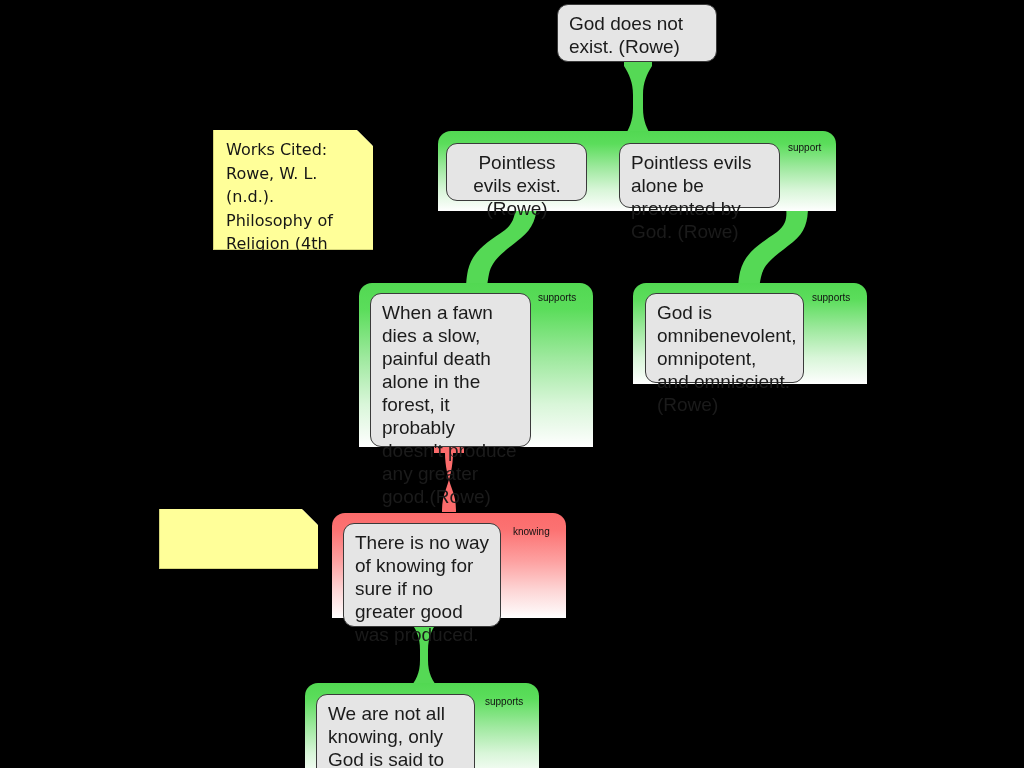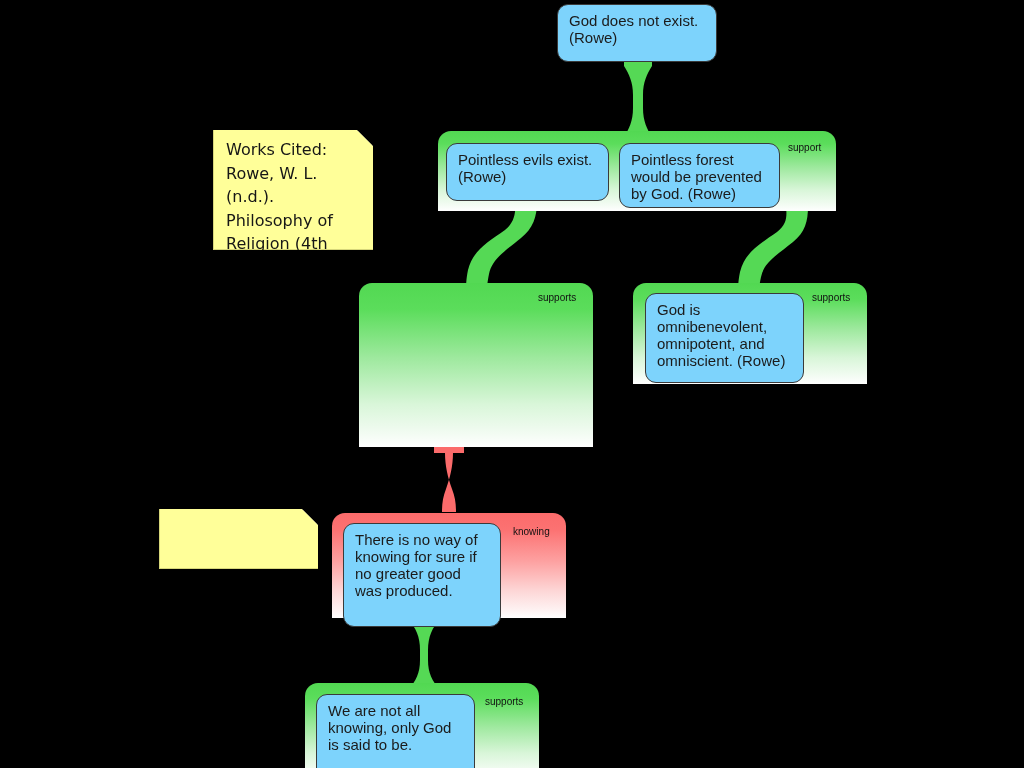--- a/index.html
+++ b/index.html
@@ -14,28 +14,28 @@
     position: relative;
     width: 1024px;
     height: 768px;
     background: #000000;
     font-family: "Liberation Sans", sans-serif;
   }
 
   
   .claim {
     position: absolute;
-    background: #7dd3fc;
+    background: #e5e5e5;
     border: 1.4px solid #3a3a3a;
     border-radius: 11px;
     box-sizing: border-box;
     color: #1b1b1b;
     font-family: "Liberation Sans", sans-serif;
-    font-size: 15px;
-    line-height: 17px;
+    font-size: 19px;
+    line-height: 23px;
     padding: 7px 10px 6px 11px;
     z-index: 6;
   }
 
   
   .relation {
     position: absolute;
     box-sizing: border-box;
     border-top-left-radius: 13px;
     border-top-right-radius: 13px;
@@ -138,36 +138,39 @@
          C 420,637 416,628 408,619 Z"></path>
   </svg>
 
   <div class="claim" style="left:557px; top:4px; width:160px; height:58px;">
     <span>God does not exist. (Rowe)</span>
   </div>
 
   <div class="relation support" style="left:438px; top:131px; width:398px; height:80px;"></div>
   <div class="rel-label" style="left:788px; top:140px;">support</div>
 
-  <div class="claim" style="left:446px; top:143px; width:163px; height:58px;">
+  <div class="claim" style="left:446px; top:143px; width:141px; height:58px;text-align:center;">
     <span>Pointless evils exist. (Rowe)</span>
   </div>
 
   <div class="claim" style="left:619px; top:143px; width:161px; height:65px;">
-    <span>Pointless forest would be prevented by God. (Rowe)</span>
+    <span>Pointless evils alone be prevented by God. (Rowe)</span>
   </div>
 
   <div class="sticky" style="left:213px; top:130px; width:160px; height:120px;">
     <div class="fold"></div>
     <span>Works Cited: Rowe, W. L. (n.d.). Philosophy of Religion (4th ed.). Wadsworth. C</span>
   </div>
 
   <div class="relation support" style="left:359px; top:283px; width:234px; height:164px;"></div>
   <div class="rel-label" style="left:538px; top:290px;">supports</div>
 
+  <div class="claim" style="left:370px; top:293px; width:161px; height:154px;">
+    <span>When a fawn dies a slow, painful death alone in the forest, it probably doesn't produce any greater good.(Rowe)</span>
+  </div>
 
   <div class="relation support" style="left:633px; top:283px; width:234px; height:101px;"></div>
   <div class="rel-label" style="left:812px; top:290px;">supports</div>
 
   <div class="claim" style="left:645px; top:293px; width:159px; height:90px;">
     <span>God is omnibenevolent, omnipotent, and omniscient. (Rowe)</span>
   </div>
 
   <div class="relation oppose" style="left:332px; top:513px; width:234px; height:105px;"></div>
   <div class="rel-label" style="left:513px; top:524px;">knowing</div>

